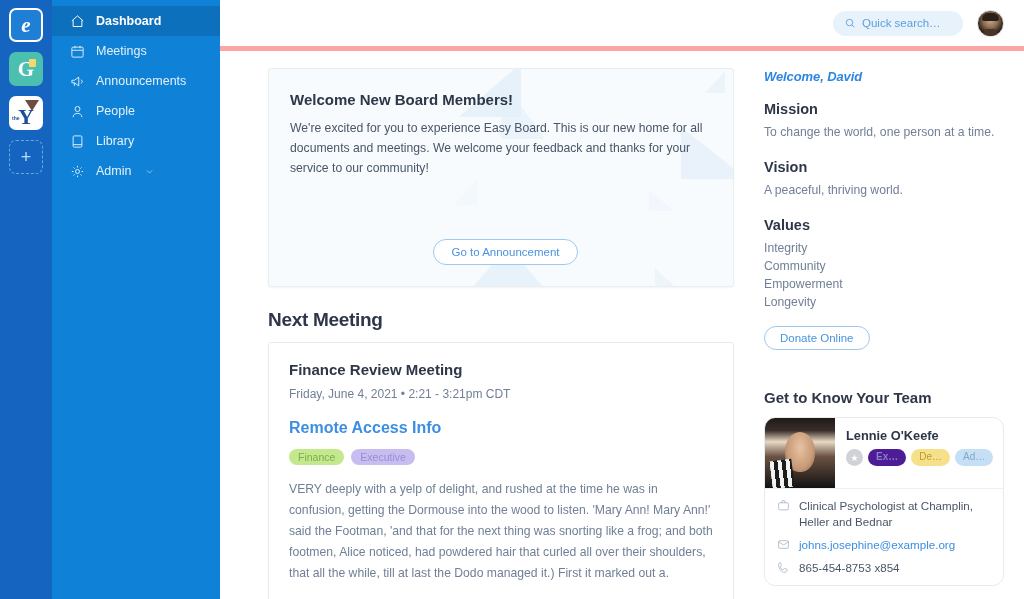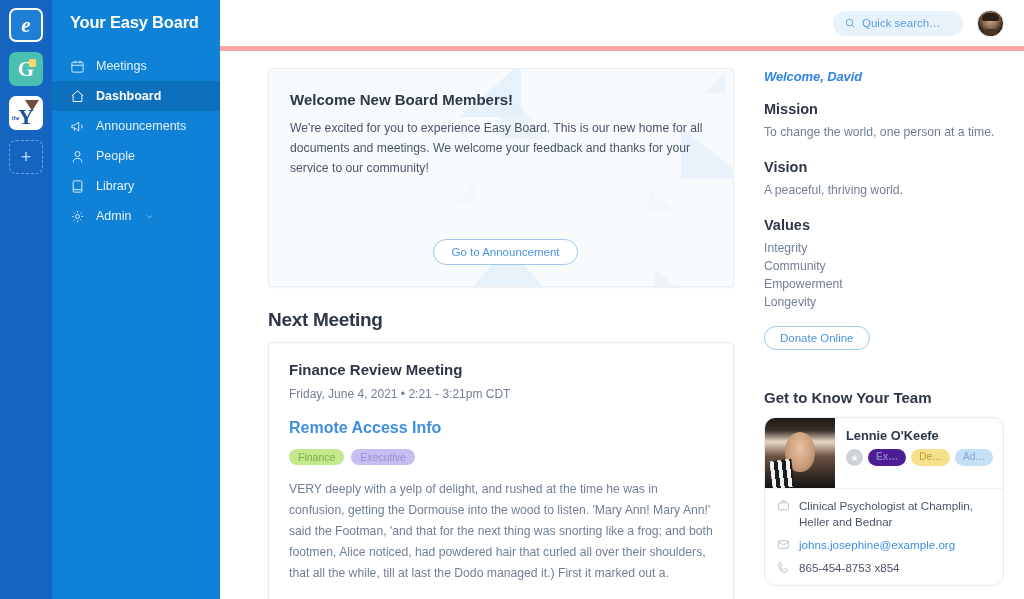--- a/index.html
+++ b/index.html
@@ -223,37 +223,36 @@
       <span class="ytri"></span>
       <span class="ythe">the</span>
       <span class="ysym">Y</span>
     </div>
     <div class="rail-tile tile-plus">
       <span>+</span>
     </div>
   </div>
 
   <div class="nav">
-    <div class="nav-brand">Your Easy Board</div>
     <div class="nav-list">
+
+      <div class="nav-item active">
+        <svg viewBox="0 0 24 24">
+            <path d="M3 11l9-8 9 8"></path>
+            <path d="M5 10v10h14V10"></path>
+          </svg>
+        <span>Dashboard</span>
+      </div>
 
       <div class="nav-item">
         <svg viewBox="0 0 24 24">
             <rect x="3" y="5" width="18" height="16" rx="2"></rect>
             <path d="M3 10h18M8 3v4M16 3v4"></path>
           </svg>
         <span>Meetings</span>
-      </div>
-
-      <div class="nav-item active">
-        <svg viewBox="0 0 24 24">
-            <path d="M3 11l9-8 9 8"></path>
-            <path d="M5 10v10h14V10"></path>
-          </svg>
-        <span>Dashboard</span>
       </div>
 
       <div class="nav-item">
         <svg viewBox="0 0 24 24">
             <path d="M3 10v4h4l7 5V5l-7 5H3z"></path>
             <path d="M7 14v5"></path>
             <path d="M18 9a4 4 0 010 6"></path>
           </svg>
         <span>Announcements</span>
       </div>

